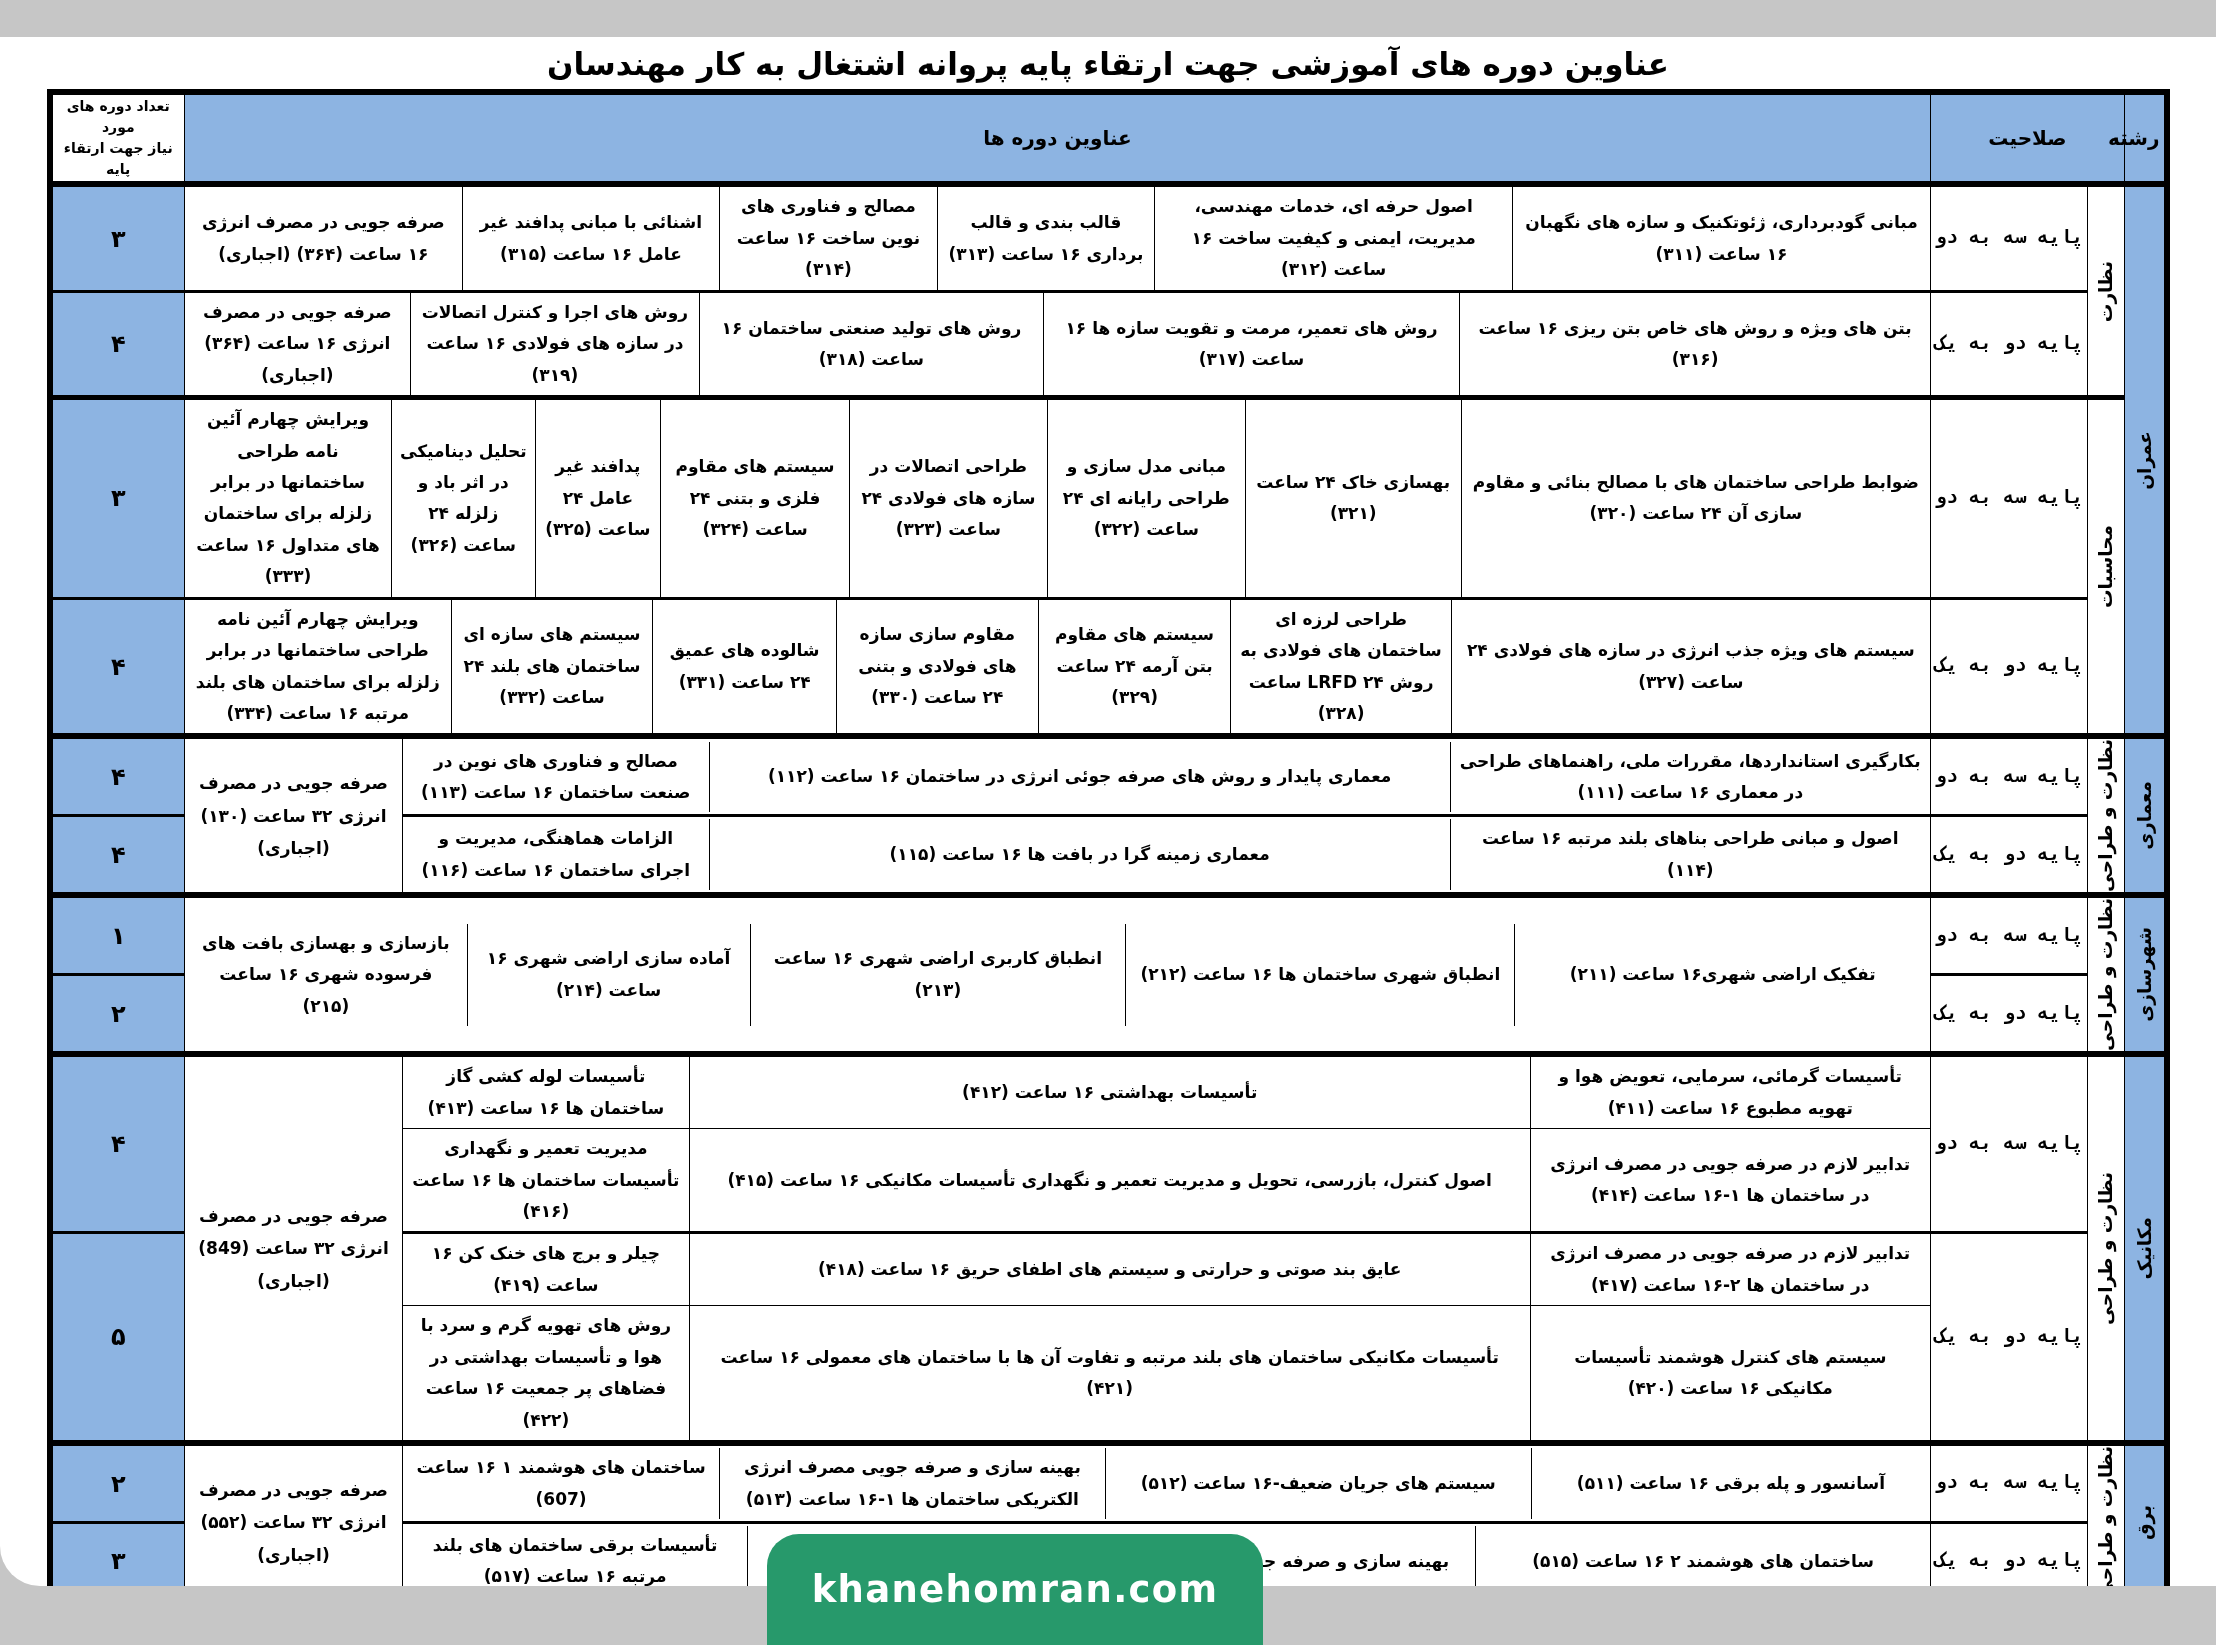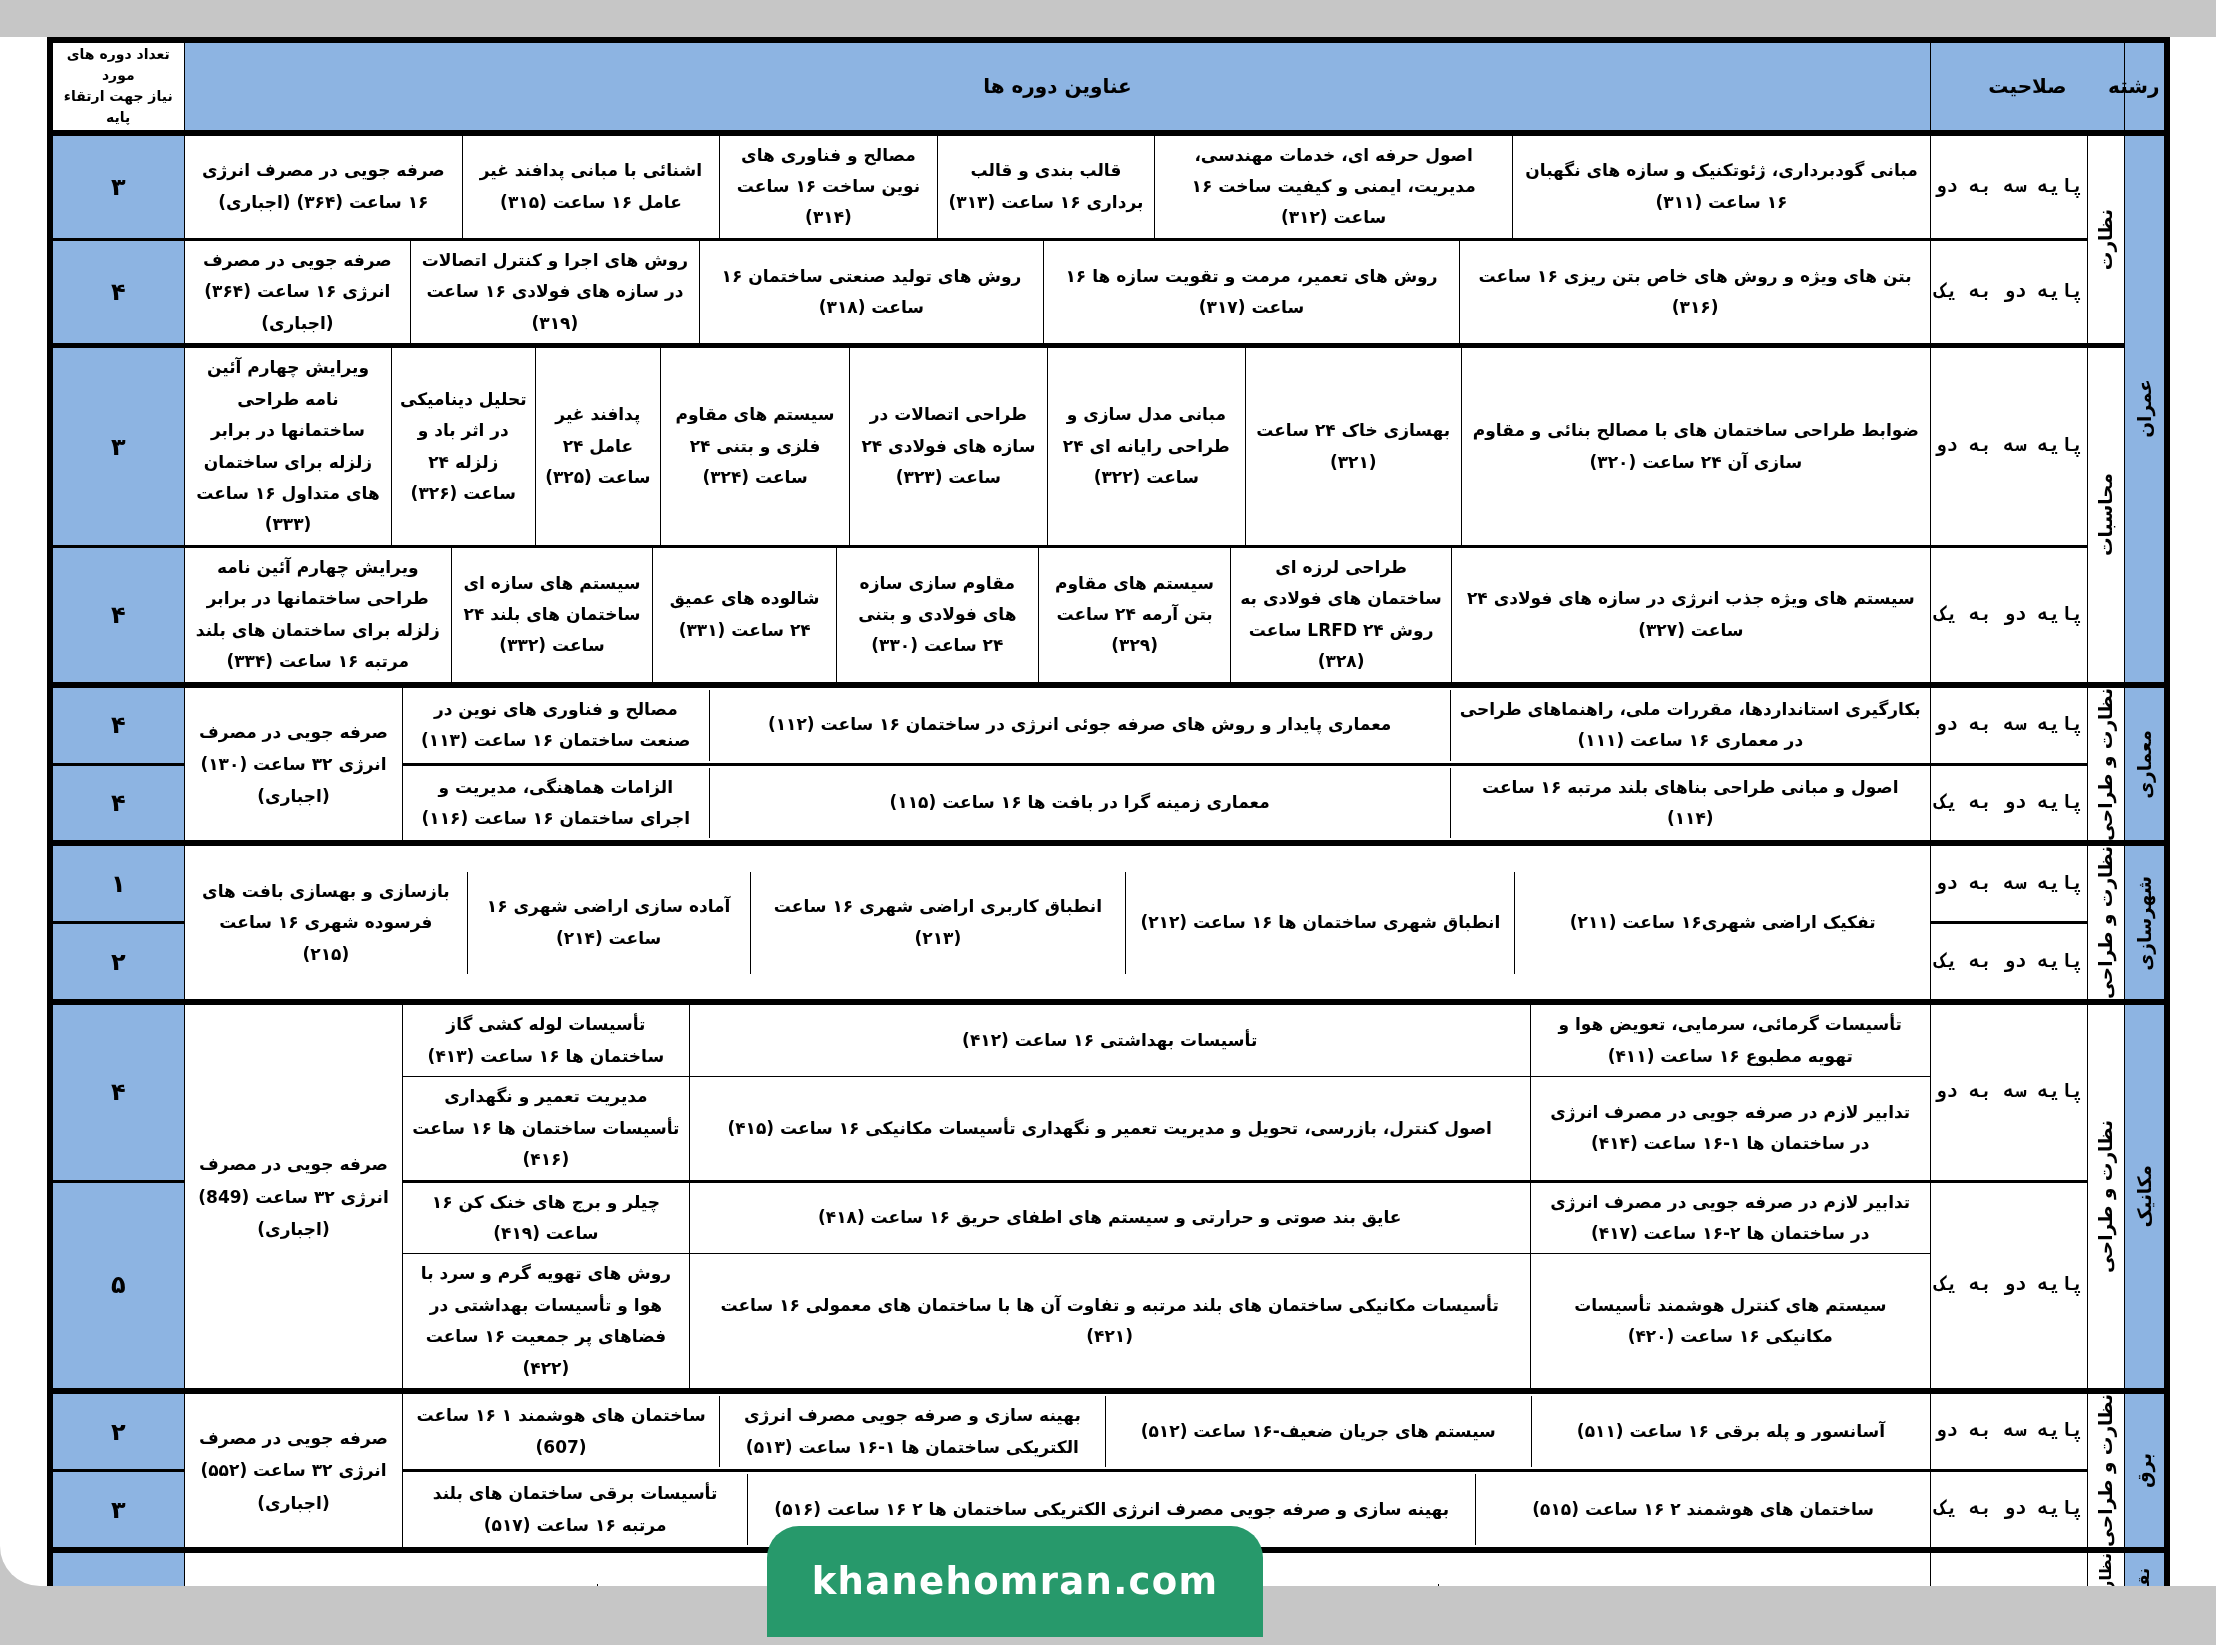--- a/index.html
+++ b/index.html
@@ -22,27 +22,28 @@
   .cb{display:flex;align-items:center;justify-content:center;padding:4px 8px;font-size:17px;line-height:1.85;box-sizing:border-box;}
   .cb + .cb{border-inline-start:1.7px solid #000;}
   .xtra{font-size:17px;line-height:1.9;}
   tr.gsep > td{border-top-width:6px;}
   tr.lsep > td{border-top-width:3.3px;}
   tr.csep > td{border-top-width:5.3px;}
   .f06{flex:.6}.f07{flex:.7}.f09{flex:.9}.f095{flex:.95}.f10{flex:1}.f105{flex:1.05}.f11{flex:1.1}.f115{flex:1.15}
   .f12{flex:1.2}.f125{flex:1.25}.f13{flex:1.3}.f135{flex:1.35}.f14{flex:1.4}.f15{flex:1.5}.f16{flex:1.6}.f17{flex:1.7}
   .f18{flex:1.8}.f20{flex:2}.f22{flex:2.2}.f25{flex:2.5}.f26{flex:2.6}.f29{flex:2.9}
   .grayfoot{position:absolute;bottom:0;right:0;left:0;height:59px;background:#c6c6c6;}
-  .watermark{position:absolute;left:767px;bottom:8px;width:496px;height:111px;background:#27996b;border-radius:32px 32px 0 0;display:flex;align-items:center;justify-content:center;z-index:5;}
+  .watermark{position:absolute;left:767px;bottom:0;width:496px;height:111px;background:#27996b;border-radius:32px 32px 0 0;display:flex;align-items:center;justify-content:center;z-index:5;}
   .watermark span{color:#ffffff;font-size:37px;font-weight:bold;letter-spacing:1.3px;font-family:"DejaVu Sans",sans-serif;direction:ltr;}
 </style>
 </head>
 <body>
 
 <div class="paper">
+  <div class="title">عناوین دوره های آموزشی جهت ارتقاء پایه پروانه اشتغال به کار مهندسان</div>
 
   <table class="main">
     <colgroup>
       <col class="c-field">
         <col class="c-cat">
         <col class="c-level">
         <col class="c-main">
         <col class="c-extra">
         <col class="c-count">
     </colgroup>

